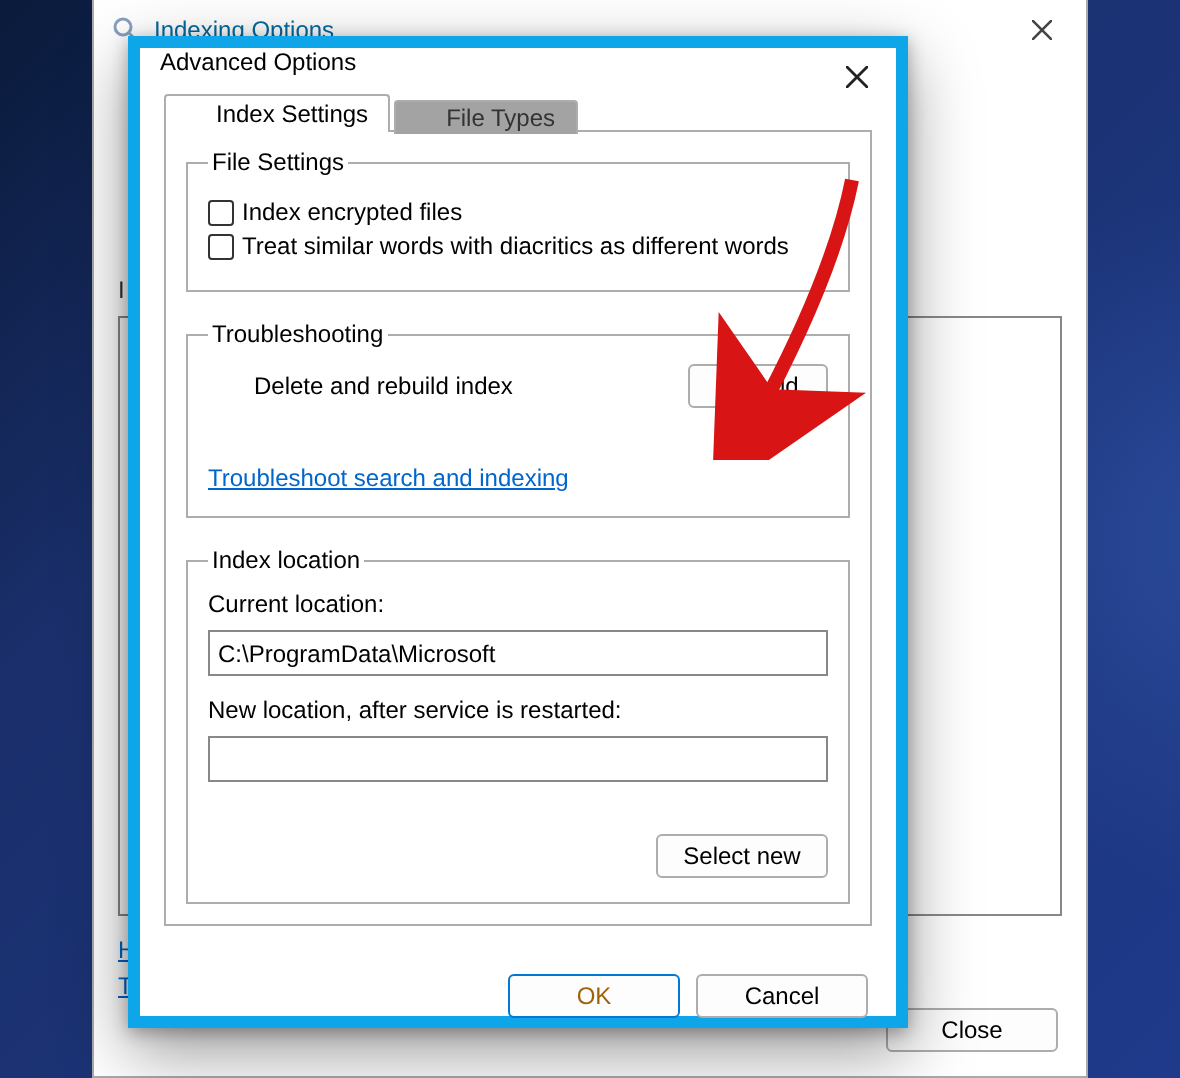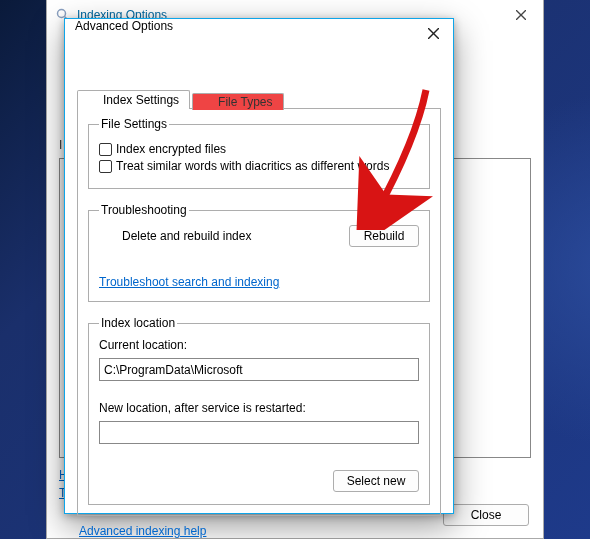--- a/index.html
+++ b/index.html
@@ -88,25 +88,24 @@
   }
 
   
   .child-window {
     position: absolute;
     left: 64px;
     top: 18px;
     width: 390px;
     height: 496px;
     background: #ffffff;
-    border: 1px solid #0ea5e9;
+    border: 6px solid #0ea5e9;
     box-shadow: 0 12px 32px rgba(0,0,0,0.4), 0 2px 8px rgba(0,0,0,0.3);
     display: flex;
     flex-direction: column;
-    gap: 48px;
   }
   .child-titlebar {
     height: 28px;
     display: flex;
     align-items: center;
     padding: 0 10px;
     font-size: 12px;
     color: #000;
     position: relative;
   }
@@ -134,21 +133,21 @@
     padding: 2px 10px 2px 25px;
     background: #fff;
     font-size: 12px;
     color: #000;
     position: relative;
     z-index: 2;
     border-radius: 2px 2px 0 0;
     margin-right: 2px;
   }
   .tab.inactive {
-    background: #ef4444;
+    background: #a3a3a3;
     color: #333;
     top: 1px;
     padding-top:1px; padding-bottom:1px;
     z-index: 1;
   }
   .tab-panel {
     flex: 1;
     border: 1px solid #adadad;
     margin-top: -1px;
     padding: 8px 10px 10px 10px;
@@ -324,35 +323,32 @@
         </div>
       </fieldset>
 
       <fieldset>
         <legend>Index location</legend>
         <div class="fieldset-body">
           <span>Current location:</span>
           <div class="locfield">
             <span>C:\ProgramData\Microsoft</span>
           </div>
-          <span style="margin-top:14px">New location, after service is restarted:</span>
+          <span style="margin-top:4px">New location, after service is restarted:</span>
           <div class="locfield">
             <span></span>
           </div>
           <div class="right-align">
             <button class="btn wide">Select new</button>
           </div>
         </div>
       </fieldset>
 
     </div>
 
-    <div class="child-help">
-      <a href="#" class="link">Advanced indexing help</a>
-    </div>
 
     <div class="child-buttons">
       <button class="btn wide primary">OK</button>
       <button class="btn wide">Cancel</button>
     </div>
   </div>
 </div>
 
 <svg class="red-arrow" viewBox="0 0 80 145">
   <defs>

